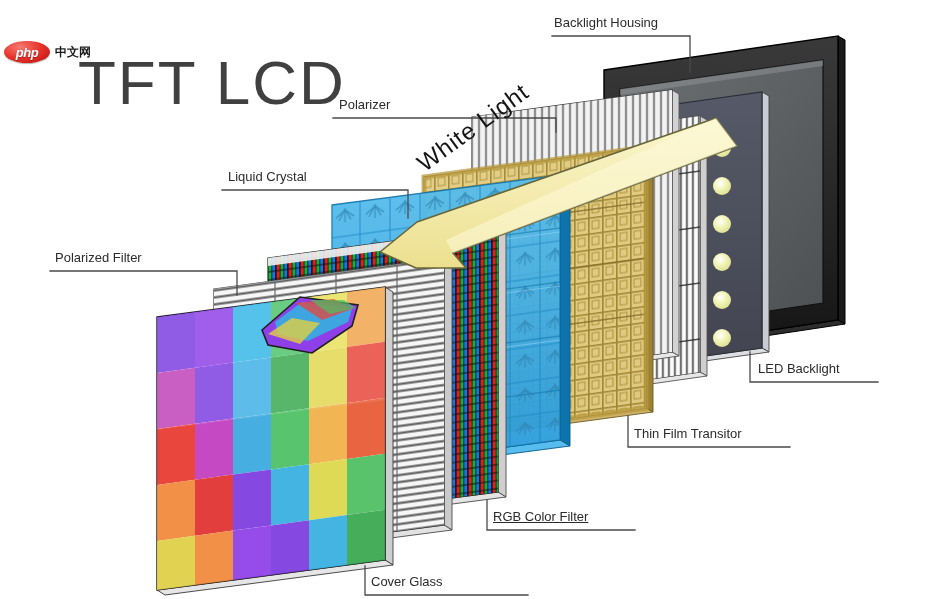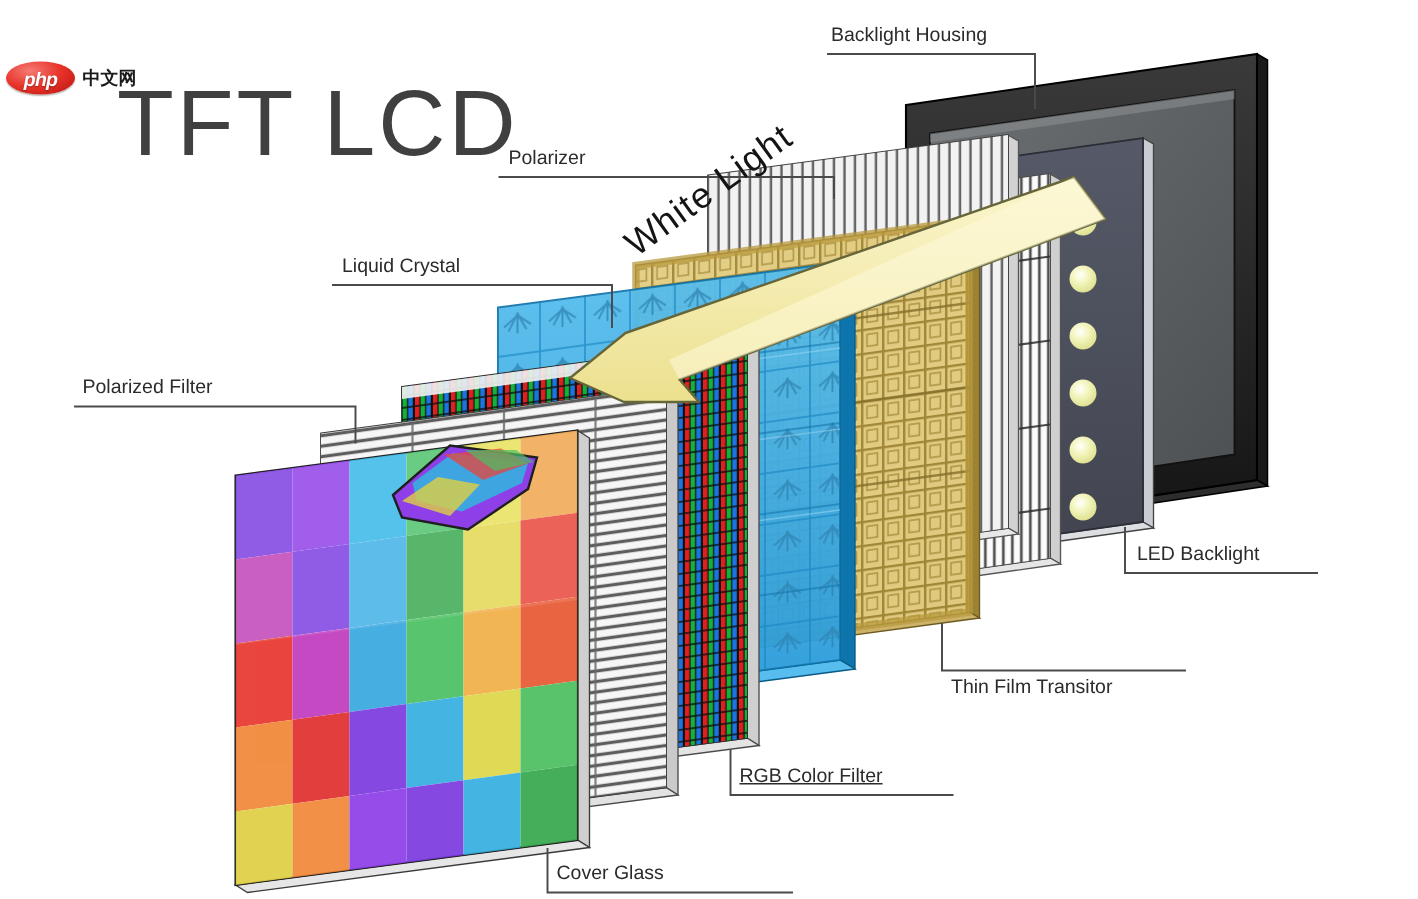--- a/index.html
+++ b/index.html
@@ -426,19 +426,19 @@
     <span class="wm-cn">中文网</span>
   </div>
 
   <div id="title">TFT LCD</div>
 
   <div class="callout" style="left:554px;top:16px;">Backlight Housing</div>
   <div class="callout" style="left:339px;top:98px;">Polarizer</div>
   <div class="callout" style="left:228px;top:170px;">Liquid Crystal</div>
   <div class="callout" style="left:55px;top:251px;text-align:right;">Polarized Filter</div>
   <div class="callout" style="left:758px;top:362px;text-align:center;">LED Backlight</div>
-  <div class="callout" style="left:634px;top:427px;margin-top:24px;">Thin Film Transitor</div>
+  <div class="callout" style="left:634px;top:427px;">Thin Film Transitor</div>
   <div class="callout" style="left:493px;top:510px;text-decoration:underline;">RGB Color Filter</div>
   <div class="callout" style="left:371px;top:575px;">Cover Glass</div>
 
   <div id="white-light-text">White Light</div>
 
 </div>
 
 </body></html>

